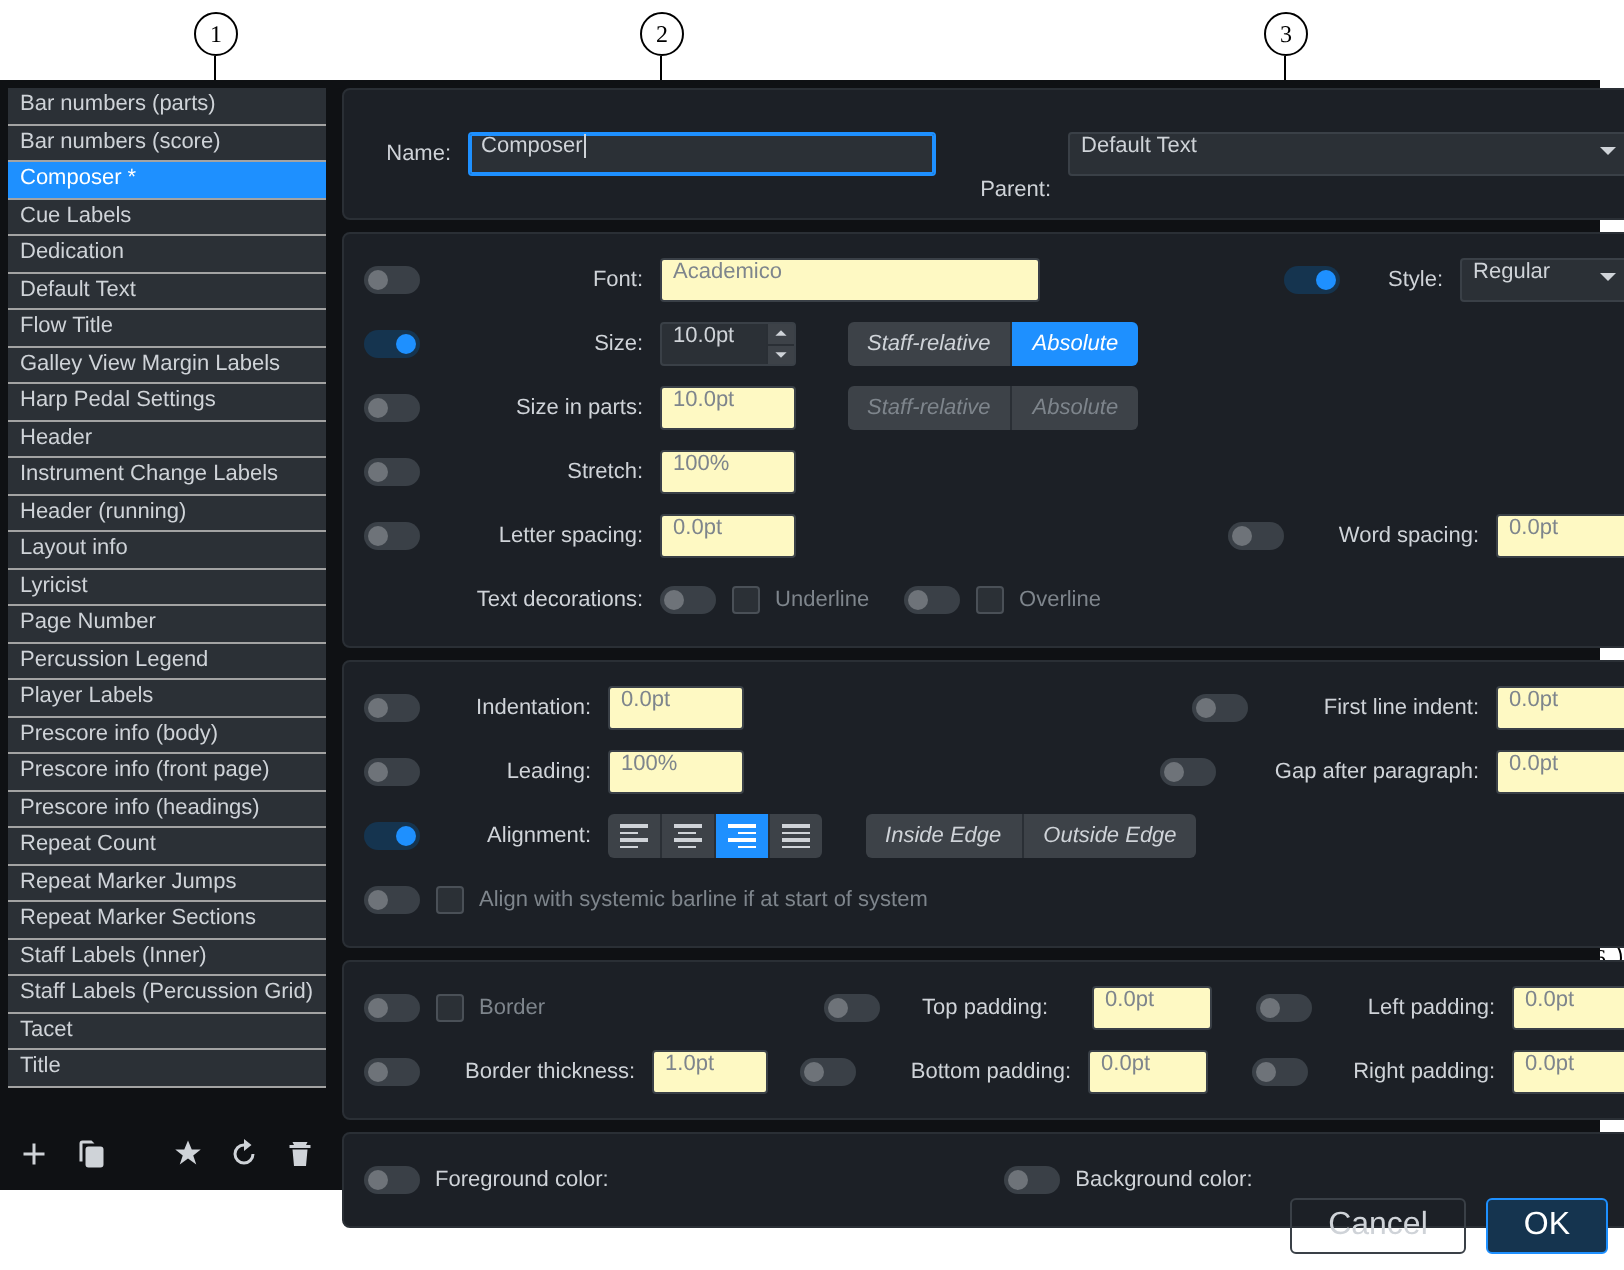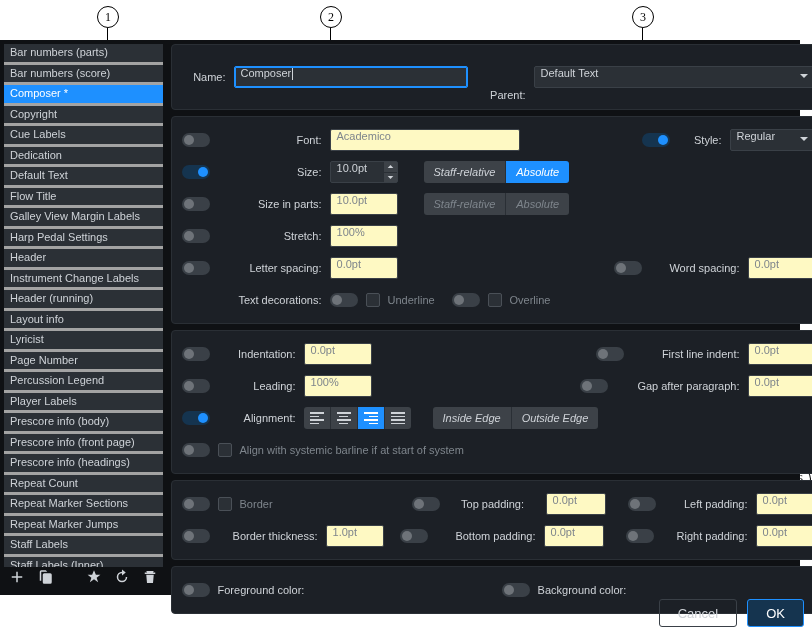--- a/index.html
+++ b/index.html
@@ -1,21 +1,21 @@
 <!DOCTYPE html>
 <html><head>
 <meta charset="utf-8">
 <style>
   html,body{margin:0;padding:0;background:#fff;font-family:"Segoe UI",Arial,sans-serif;color:#cfd3d8;}
   .canvas{position:relative;width:812px;height:635px;}
   .window{position:absolute;left:0;top:40px;width:800px;height:555px;background:#0f1114;display:flex;padding:4px;box-sizing:border-box;}
   
   .sidebar{width:176px;display:flex;flex-direction:column;}
   .side-list{flex:1;overflow:hidden;}
-  .side-item{height:17.5px;line-height:17.5px;padding:0 6px;font-size:11px;background:#2b3036;border-bottom:3px solid #a3a3a3;color:#cfd3d8;cursor:pointer;white-space:nowrap;}
+  .side-item{height:17.5px;line-height:17.5px;padding:0 6px;font-size:11px;background:#2b3036;border-bottom:1px solid #a3a3a3;color:#cfd3d8;cursor:pointer;white-space:nowrap;}
   .side-item.selected{background:#1e90ff;color:#fff;}
   .side-tools{height:24px;display:flex;align-items:center;gap:10px;padding:0 4px;color:#cfd3d8;}
   .side-tools .spacer{flex:1;}
   .side-tools svg{width:18px;height:18px;fill:#cfd3d8;}
   
   .main{flex:1;display:flex;flex-direction:column;gap:6px;padding:0 0 0 8px;}
   .panel{background:#1c2026;border:1px solid #2a2f35;border-radius:4px;padding:10px 10px;}
   .row{display:flex;align-items:center;gap:8px;min-height:26px;}
   .row + .row{margin-top:6px;}
   .lbl{font-size:11px;color:#cfd3d8;text-align:right;}
@@ -40,21 +40,21 @@
   .toggle.on{background:#15344f;}
   .toggle.on::after{background:#1e90ff;left:16px;}
   .chk{width:12px;height:12px;border:1px solid #4a5057;border-radius:2px;background:#2b3036;flex:0 0 12px;}
   .spin{position:relative;}
   .spin .spins{position:absolute;right:0;top:0;bottom:0;width:14px;display:flex;flex-direction:column;}
   .spin .spins div{flex:1;display:flex;align-items:center;justify-content:center;background:#3d4248;border-left:1px solid #2a2f35;}
   .spin .spins div:first-child{border-bottom:1px solid #2a2f35;}
   .spin .spins svg{width:7px;height:7px;fill:#cfd3d8;}
   
   .footer{position:absolute;right:8px;bottom:8px;display:flex;gap:10px;}
-  .fbtn{height:26px;padding:0 18px;border-radius:3px;font-size:13px;display:flex;align-items:center;cursor:pointer;}
+  .fbtn{height:26px;padding:0 18px;border-radius:3px;font-size:16px;display:flex;align-items:center;cursor:pointer;}
   .fbtn.cancel{background:transparent;border:1px solid #3a4047;color:#cfd3d8;}
   .fbtn.ok{background:#15344f;border:1px solid #1e90ff;color:#fff;}
   
   .callout-num{position:absolute;width:20px;height:20px;border:1.5px solid #000;border-radius:50%;background:#fff;color:#000;font-size:12px;display:flex;align-items:center;justify-content:center;font-family:serif;}
   .callout-line{position:absolute;background:#000;}
   .callout-dot{position:absolute;width:6px;height:6px;border-radius:50%;background:#fff;border:1px solid #000;}
   .caret{display:inline-block;width:1px;height:12px;background:#cfd3d8;vertical-align:middle;margin-left:1px;}
 </style>
 </head>
 <body>
@@ -91,42 +91,40 @@
   <div class="callout-line" style="left:708px;top:545px;width:81px;height:1px;"></div>
   <div class="callout-dot" style="left:702px;top:542px;"></div>
 
   <div class="window">
 
     <div class="sidebar">
       <div class="side-list" id="side-list">
           <div class="side-item">Bar numbers (parts)</div>
           <div class="side-item">Bar numbers (score)</div>
           <div class="side-item selected">Composer *</div>
-          <div class="side-item">Copyright</div>
           <div class="side-item">Cue Labels</div>
           <div class="side-item">Dedication</div>
           <div class="side-item">Default Text</div>
           <div class="side-item">Flow Title</div>
           <div class="side-item">Galley View Margin Labels</div>
           <div class="side-item">Harp Pedal Settings</div>
           <div class="side-item">Header</div>
           <div class="side-item">Instrument Change Labels</div>
           <div class="side-item">Header (running)</div>
           <div class="side-item">Layout info</div>
           <div class="side-item">Lyricist</div>
           <div class="side-item">Page Number</div>
           <div class="side-item">Percussion Legend</div>
           <div class="side-item">Player Labels</div>
           <div class="side-item">Prescore info (body)</div>
           <div class="side-item">Prescore info (front page)</div>
           <div class="side-item">Prescore info (headings)</div>
           <div class="side-item">Repeat Count</div>
+          <div class="side-item">Repeat Marker Jumps</div>
           <div class="side-item">Repeat Marker Sections</div>
-          <div class="side-item">Repeat Marker Jumps</div>
-          <div class="side-item">Staff Labels</div>
           <div class="side-item">Staff Labels (Inner)</div>
           <div class="side-item">Staff Labels (Percussion Grid)</div>
           <div class="side-item">Tacet</div>
           <div class="side-item">Title</div>
         </div>
       <div class="side-tools">
         <span><svg viewBox="0 0 24 24">
               <path d="M11 5h2v6h6v2h-6v6h-2v-6H5v-2h6z"></path>
             </svg></span>
         <span><svg viewBox="0 0 24 24">

